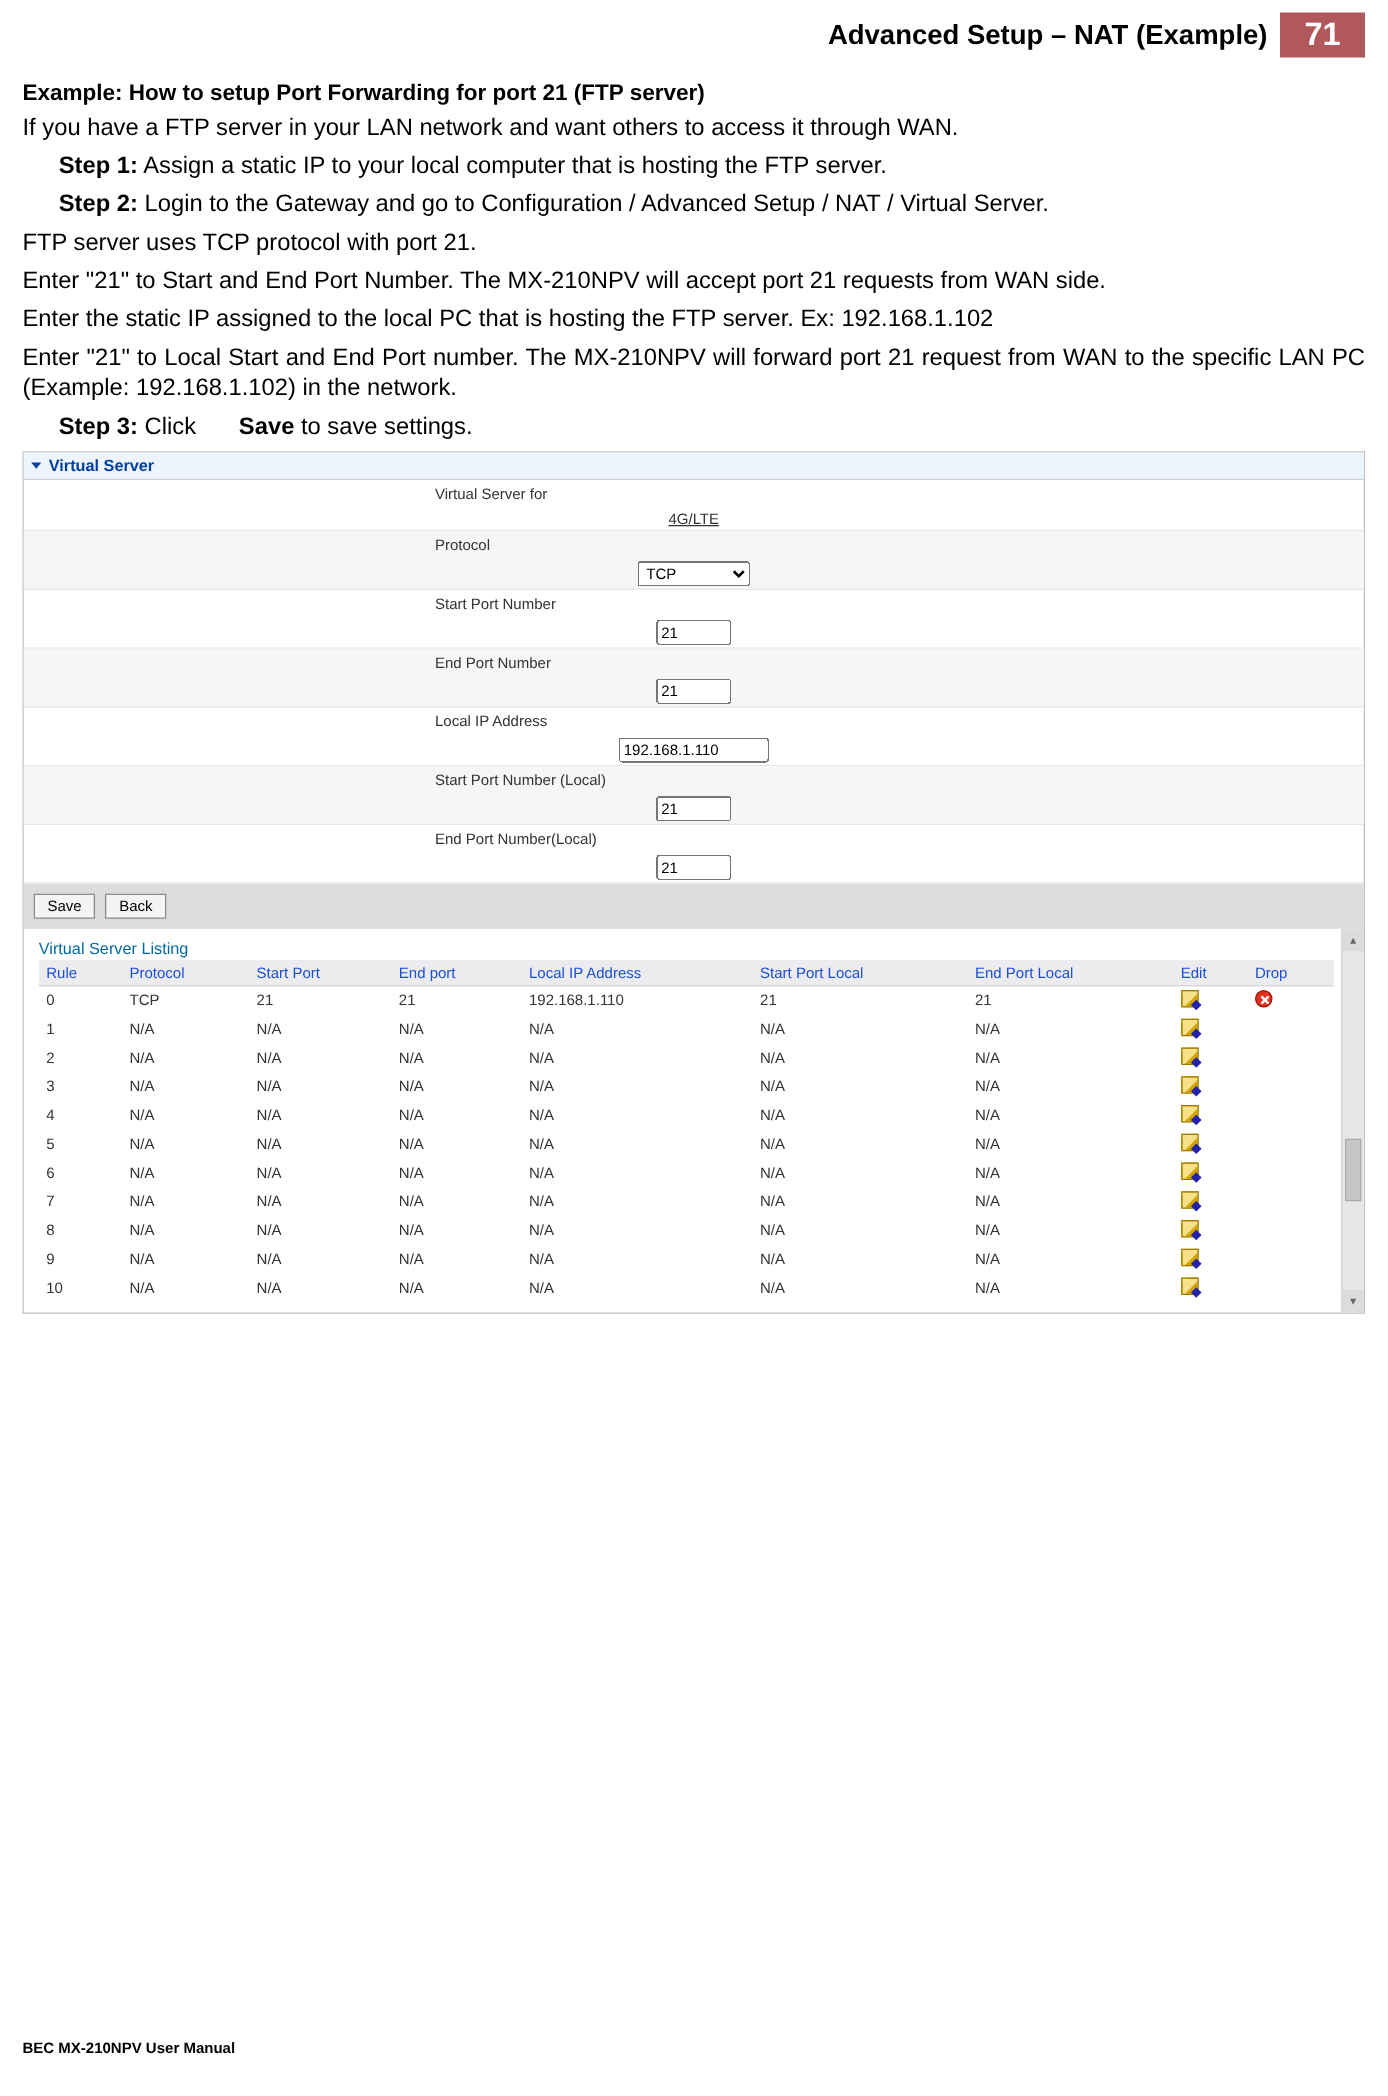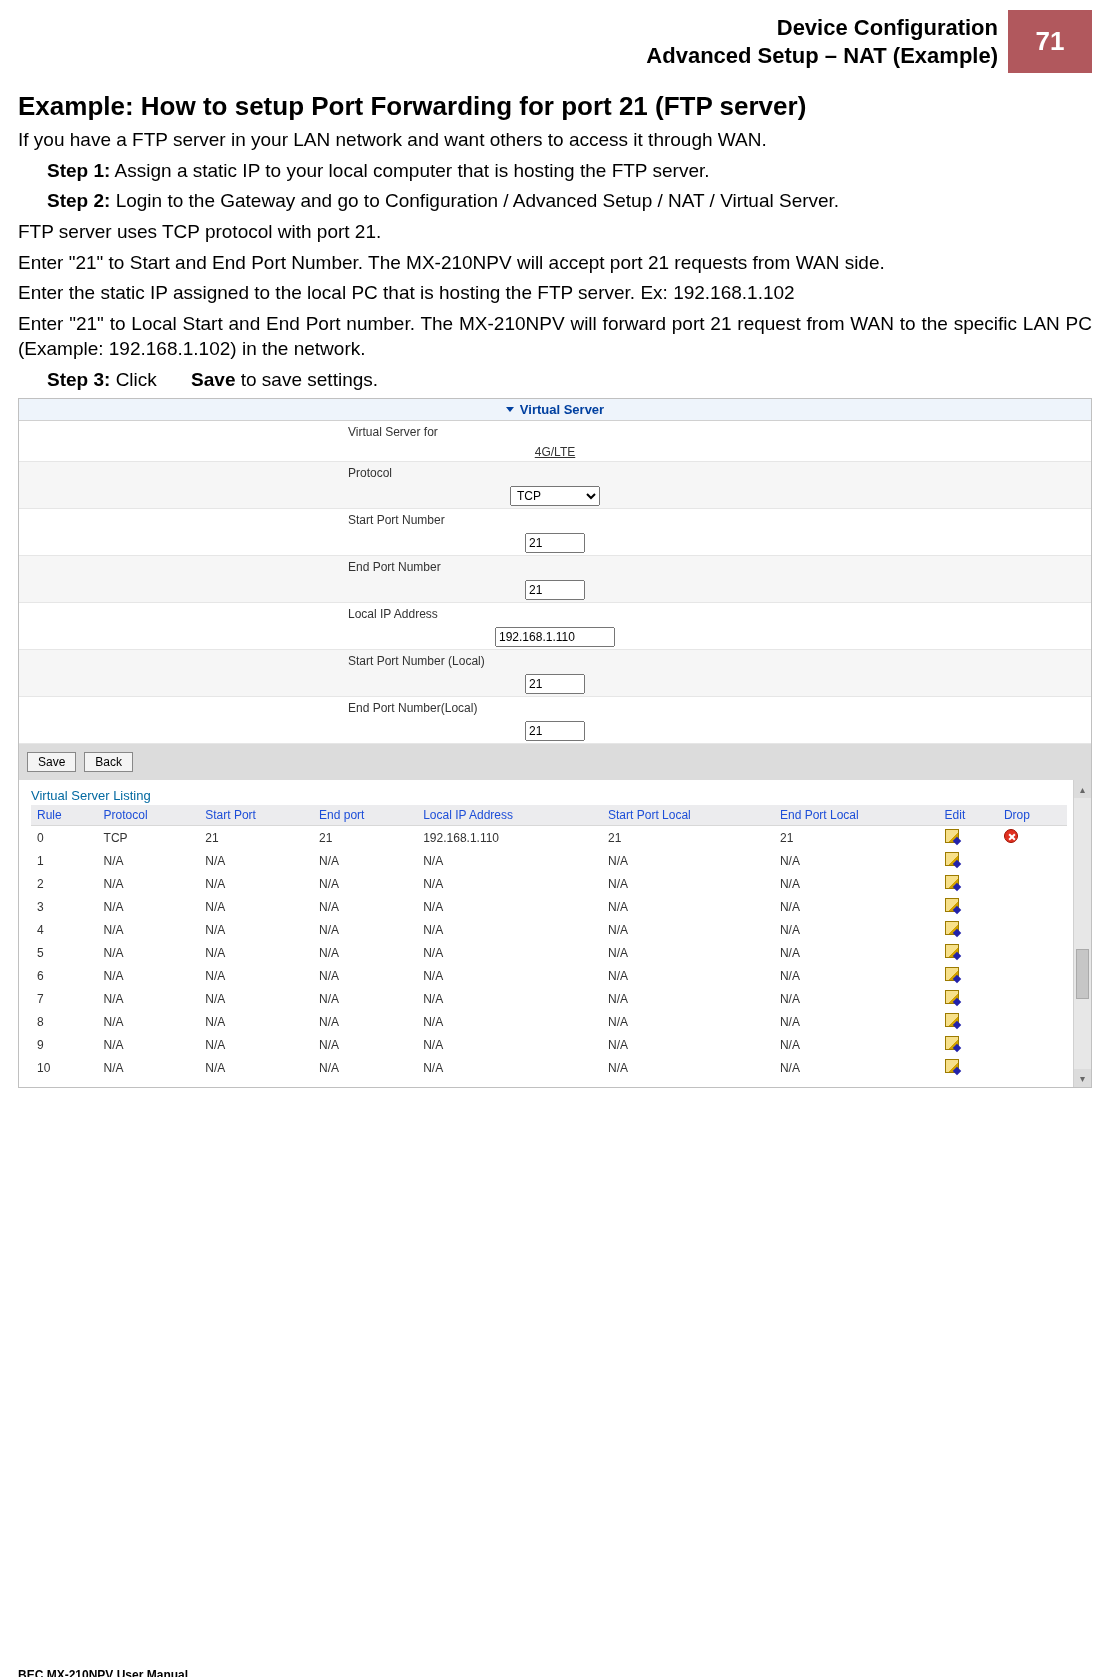--- a/index.html
+++ b/index.html
@@ -25,27 +25,27 @@
     font-weight: bold;
     font-size: 22px;
     line-height: 1.25;
     padding: 4px 10px 4px 0;
   }
   .page-num {
     background: #b1585d;
     color: #fff;
     font-weight: bold;
     font-size: 26px;
-    width: 84px;
+    width: 68px;
     display: flex;
     align-items: center;
     justify-content: center;
   }
   h2.example-title {
-    font-size: 26px;
+    font-size: 18px;
     margin: 6px 0 4px 0;
   }
   p.body {
     font-size: 19px;
     margin: 6px 0;
     line-height: 1.3;
     text-align: justify;
   }
   p.body .lbl { font-weight: bold; margin-left: 29px; }
   p.body .navpath { font-weight: normal; }
@@ -58,21 +58,20 @@
   .vs-header {
     background: #eef4fb;
     color: #0040a0;
     font-weight: bold;
     font-size: 13px;
     padding: 3px 6px;
     border-bottom: 1px solid #d0d0d0;
     display: flex;
     align-items: center;
     gap: 6px;
-    justify-content: center;
   }
   .vs-header .caret {
     display:inline-block; width:0;height:0;
     border-left:4px solid transparent;
     border-right:4px solid transparent;
     border-top:5px solid #0040a0;
   }
   .form-row {
     display: flex;
     align-items: center;
@@ -167,21 +166,20 @@
     font-weight: bold;
     font-size: 12px;
   }
 </style>
 </head>
 <body>
 
 <div class="page">
   <div class="header-bar">
     <div class="header-text">
-      <div>Device Configuration</div>
       <div>Advanced Setup – NAT (Example)</div>
     </div>
     <div class="page-num">71</div>
   </div>
 
   <h2 class="example-title">Example: How to setup Port Forwarding for port 21 (FTP server)</h2>
 
   <p class="body">If you have a FTP server in your LAN network and want others to access it through WAN.</p>
 
   <p class="body">

